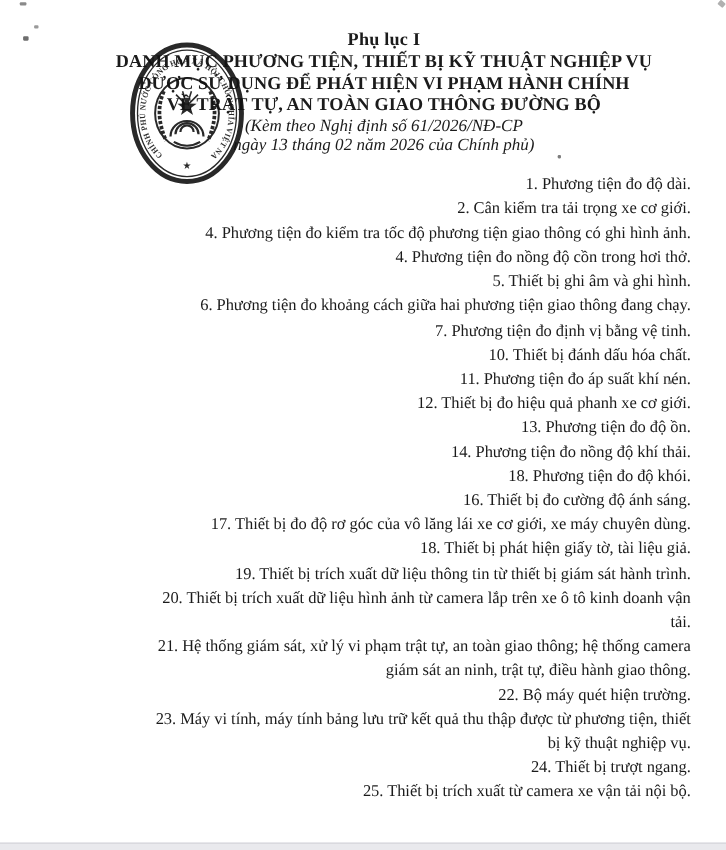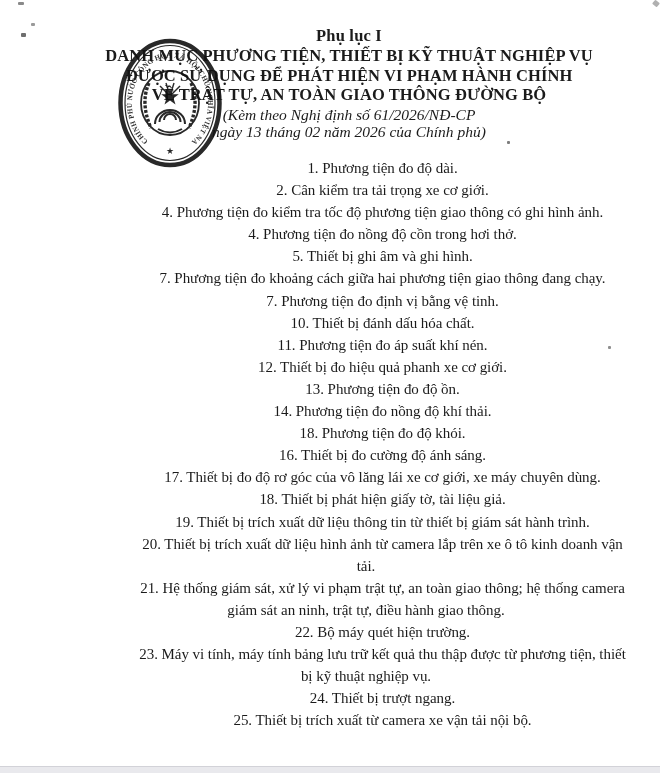--- a/index.html
+++ b/index.html
@@ -43,21 +43,21 @@
   .stamp .ring-star{font-size:9px;fill:#121212;}
 
   
   .list{
     position:absolute;left:104px;top:157px;width:524px;
     font-size:15px;line-height:22.1px;
     letter-spacing:-.05px;
   }
   .list p.item{
     margin:0;text-indent:33px;
-    text-align:center;
+    text-align:right;
   }
 
   
   .speck{position:absolute;background:#7d7d7d;border-radius:1px;}
   .speck.s1{left:18px;top:2px;width:6px;height:3px;background:#8a8a8a;}
   .speck.s2{left:31px;top:23px;width:4px;height:3px;background:#9a9a9a;}
   .speck.s3{left:21px;top:33px;width:5px;height:4px;background:#6e6e6e;}
   .speck.s4{left:653px;top:1px;width:6px;height:5px;background:#b0b0b0;transform:rotate(40deg);}
   .speck.s5{left:507px;top:141px;width:3px;height:3px;}
   .speck.s6{left:608px;top:346px;width:3px;height:3px;background:#8f8f8f;}
@@ -123,21 +123,21 @@
     </text>
     <text class="ring-star" x="52" y="116" text-anchor="middle">★</text>
   </svg>
 
   <div class="list">
       <p class="item">1. Phương tiện đo độ dài.</p>
       <p class="item">2. Cân kiểm tra tải trọng xe cơ giới.</p>
       <p class="item">4. Phương tiện đo kiểm tra tốc độ phương tiện giao thông có ghi hình ảnh.</p>
       <p class="item">4. Phương tiện đo nồng độ cồn trong hơi thở.</p>
       <p class="item">5. Thiết bị ghi âm và ghi hình.</p>
-      <p class="item">7. Phương tiện đo khoảng cách giữa hai phương tiện giao thông đang chạy.</p>
+      <p class="item">6. Phương tiện đo khoảng cách giữa hai phương tiện giao thông đang chạy.</p>
       <p class="item">7. Phương tiện đo định vị bằng vệ tinh.</p>
       <p class="item">10. Thiết bị đánh dấu hóa chất.</p>
       <p class="item">11. Phương tiện đo áp suất khí nén.</p>
       <p class="item">12. Thiết bị đo hiệu quả phanh xe cơ giới.</p>
       <p class="item">13. Phương tiện đo độ ồn.</p>
       <p class="item">14. Phương tiện đo nồng độ khí thải.</p>
       <p class="item">18. Phương tiện đo độ khói.</p>
       <p class="item">16. Thiết bị đo cường độ ánh sáng.</p>
       <p class="item">17. Thiết bị đo độ rơ góc của vô lăng lái xe cơ giới, xe máy chuyên dùng.</p>
       <p class="item">18. Thiết bị phát hiện giấy tờ, tài liệu giả.</p>

